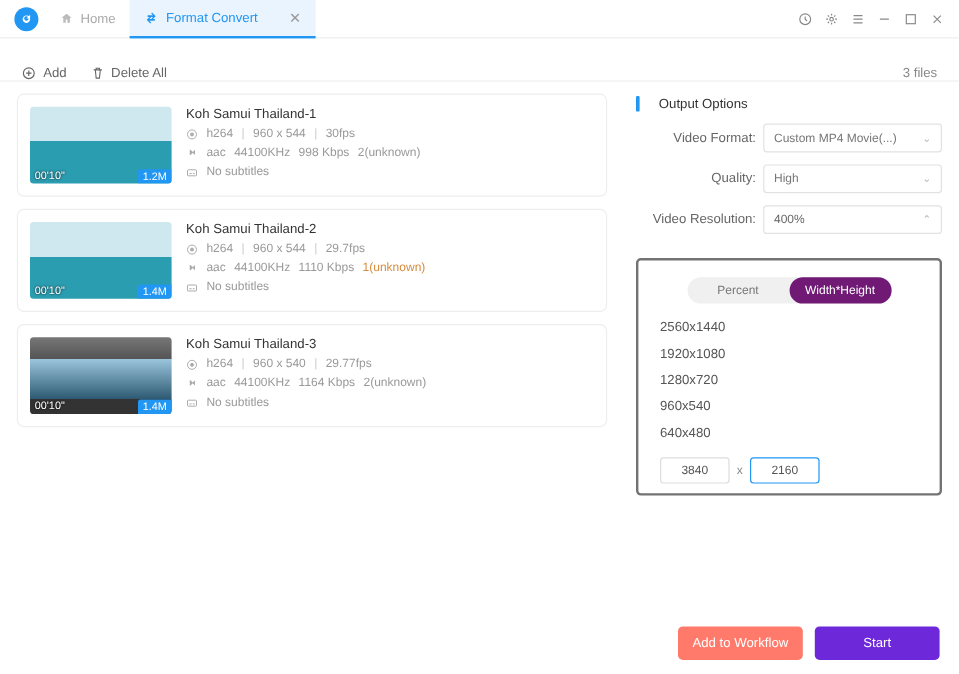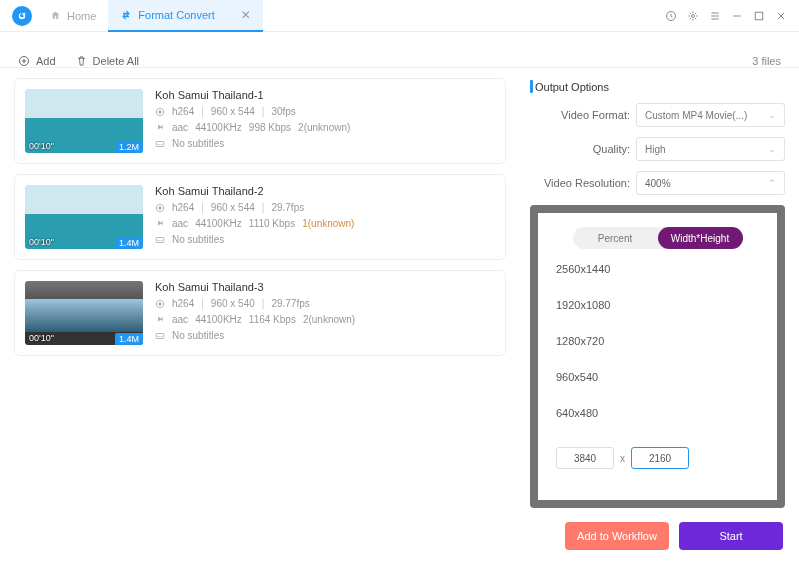--- a/index.html
+++ b/index.html
@@ -34,34 +34,34 @@
 .thumb.room { background: linear-gradient(to bottom, #777 0%, #555 28%, #9cc5de 28%, #2e5b73 80%, #333 80%, #333 100%); }
 .thumb .dur { position: absolute; bottom: 2px; left: 4px; color: #fff; font-size: 9px; text-shadow: 0 0 2px #000; }
 .thumb .size { position: absolute; bottom: 0; right: 0; background: #2196f3; color: #fff; font-size: 9px; padding: 1px 4px; border-radius: 2px 0 0 0; }
 .file-info { flex: 1; display: flex; flex-direction: column; gap: 5px; }
 .file-title { font-size: 11px; color: #333; font-weight: 500; }
 .file-line { display: flex; align-items: center; gap: 7px; color: #999; font-size: 10px; }
 .file-line .sep { color: #ccc; }
 .orange { color: #d68c3f; }
 
 
-.opt-header { display: flex; align-items: center; gap: 2px; font-size: 11px; color: #333; margin: 4px 0 10px 0; font-weight: 500; }
+.opt-header { display: flex; align-items: center; gap: 16px; font-size: 11px; color: #333; margin: 4px 0 10px 0; font-weight: 500; }
 .opt-header .bar { width: 3px; height: 13px; background: #2196f3; border-radius: 1px; }
 .opt-row { display: flex; align-items: center; margin-bottom: 10px; font-size: 11px; }
 .opt-label { width: 100px; text-align: right; color: #666; margin-right: 6px; }
 .opt-select { flex: 1; height: 24px; border: 1px solid #e2e2e2; border-radius: 3px; padding: 0 8px; display: flex; align-items: center; justify-content: space-between; color: #777; font-size: 10px; }
 .opt-select.open { color: #666; }
 .chev { color: #bbb; font-size: 9px; }
 
 
-.dropdown-panel { border: 8px solid #737373; border-radius: 4px; padding: 14px 16px 31px 16px; margin-top: 0; }
+.dropdown-panel { border: 2px solid #737373; border-radius: 4px; padding: 14px 16px 8px 16px; margin-top: 10px; }
 .seg-toggle { display: flex; background: #f0f0f0; border-radius: 12px; width: 170px; height: 22px; margin: 0 auto 14px auto; font-size: 10px; }
 .seg-toggle > div { flex: 1; display: flex; align-items: center; justify-content: center; border-radius: 12px; color: #777; }
 .seg-toggle > div.active { background: #701a75; color: #fff; }
-.res-list { display: flex; flex-direction: column; gap: 24px; font-size: 11px; color: #555; padding-left: 2px; }
+.res-list { display: flex; flex-direction: column; gap: 10px; font-size: 11px; color: #555; padding-left: 2px; }
 .res-custom { display: flex; align-items: center; gap: 6px; margin-top: 4px; }
 .res-input { width: 58px; height: 22px; border: 1px solid #ddd; border-radius: 3px; text-align: center; font-size: 10px; color: #555; }
 .res-input.focus { border-color: #2196f3; }
 .x-sep { color: #888; font-size: 10px; }
 
 
 .footer { position: absolute; bottom: 12px; right: 16px; display: flex; gap: 10px; }
 .btn { height: 28px; min-width: 104px; border: none; border-radius: 4px; font-size: 11px; color: #fff; display: flex; align-items: center; justify-content: center; cursor: pointer; }
 .btn.workflow { background: #ff7a6b; }
 .btn.start { background: #6d28d9; }

